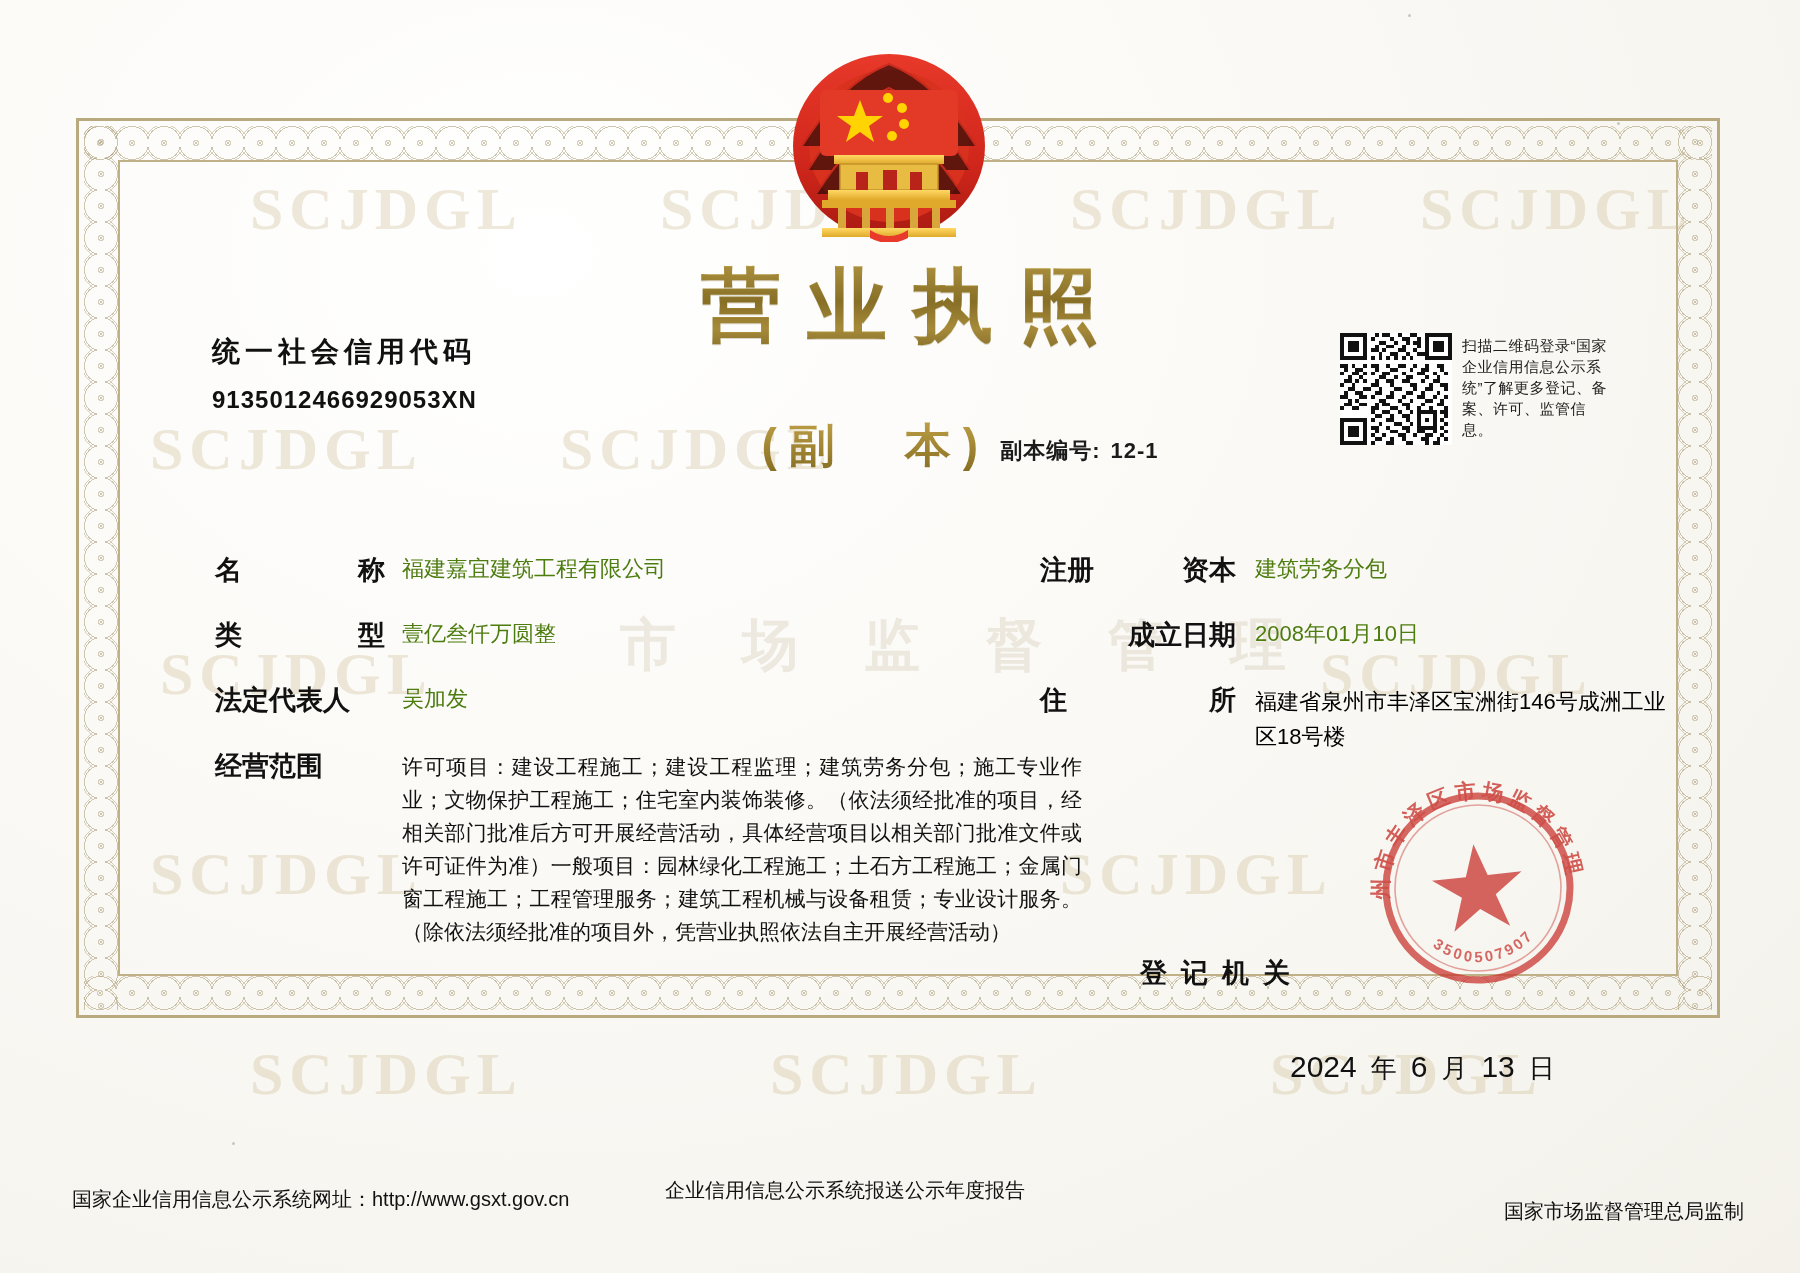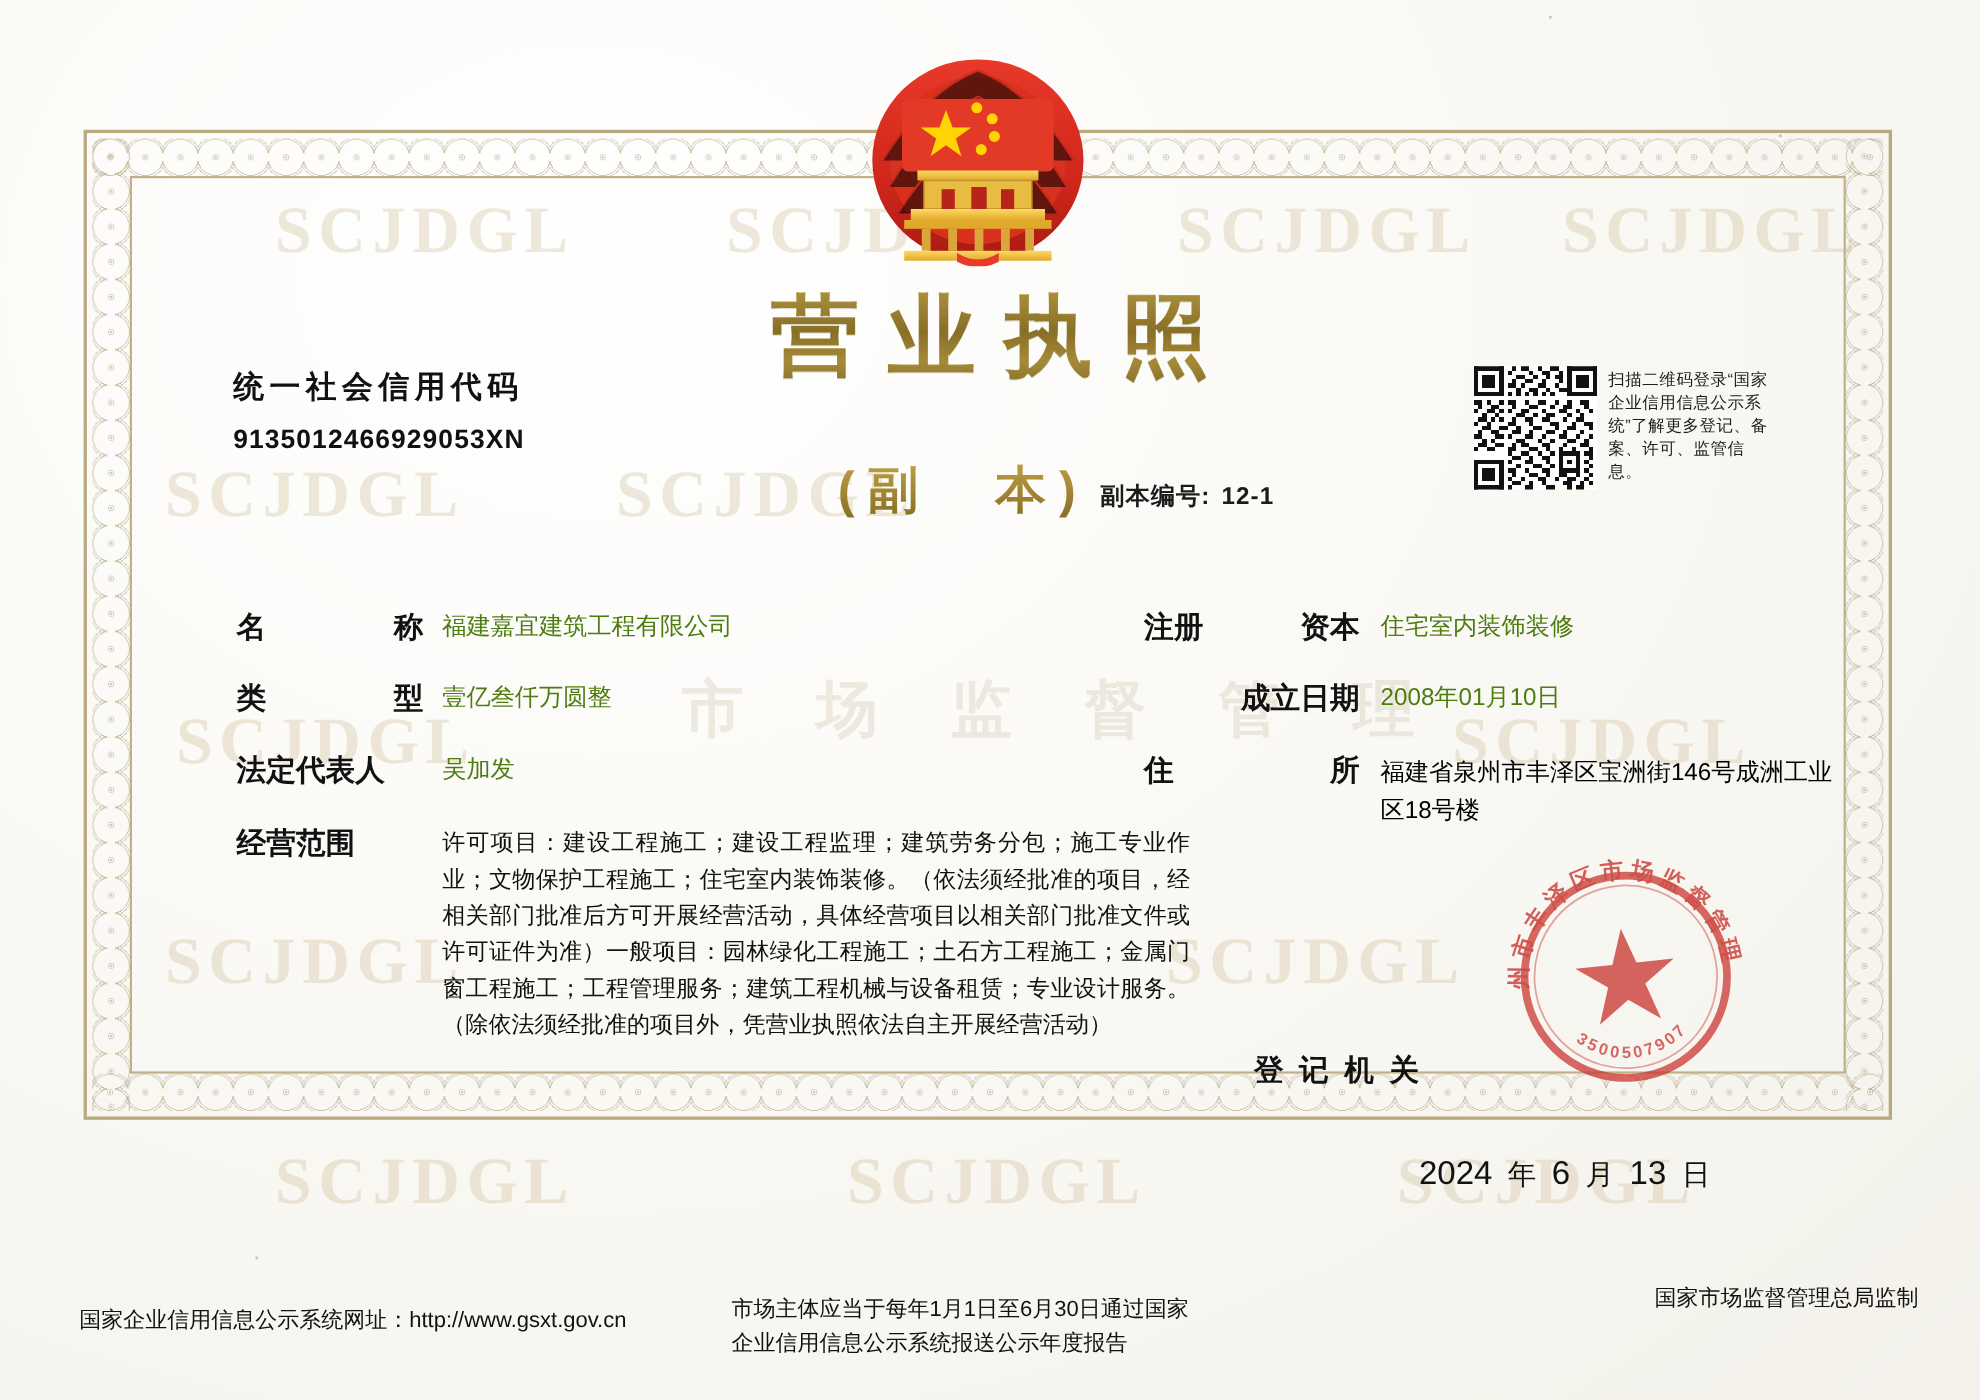--- a/index.html
+++ b/index.html
@@ -197,21 +197,21 @@
     font-size:20px;color:#111;
   }
   .footer-center{
     position:absolute;left:900px;top:1175px;width:470px;
     transform:translateX(-50%);
     text-align:left;
     font-family:"Liberation Sans", sans-serif;
     font-size:20px;line-height:31px;color:#111;
   }
   .footer-right{
-    position:absolute;right:56px;top:1166px;
+    position:absolute;right:56px;top:1198px;
     font-family:Liberation Mono, monospace;
     font-size:20px;color:#111;
   }
 
   .dot-speck{position:absolute;width:3px;height:3px;border-radius:50%;background:rgba(120,110,90,.35);}
 </style>
 </head>
 <body>
 
 <div class="paper"></div>
@@ -533,21 +533,21 @@
 <div class="lab-legal f-label">法定代表人</div>
 <div class="val-legal f-value">吴加发</div>
 
 <div class="lab-scope f-label">经营范围</div>
 <div class="val-scope">许可项目：建设工程施工；建设工程监理；建筑劳务分包；施工专业作业；文物保护工程施工；住宅室内装饰装修。（依法须经批准的项目，经相关部门批准后方可开展经营活动，具体经营项目以相关部门批准文件或许可证件为准）一般项目：园林绿化工程施工；土石方工程施工；金属门窗工程施工；工程管理服务；建筑工程机械与设备租赁；专业设计服务。（除依法须经批准的项目外，凭营业执照依法自主开展经营活动）</div>
 
 <div class="lab-capital f-label">
   <span>注册</span>
   <span>资本</span>
 </div>
-<div class="val-capital f-value">住宅室内装饰装修</div>
+<div class="val-capital f-value">建筑劳务分包</div>
 
 <div class="lab-founded f-label">
   <span>成立日期</span>
 </div>
 <div class="val-founded f-value">2008年01月10日</div>
 
 <div class="lab-address f-label">
   <span>住</span>
   <span>所</span>
 </div>
@@ -579,20 +579,19 @@
   <span class="num">6</span>
   <span class="cn">月</span>
   <span class="num">13</span>
   <span class="cn">日</span>
 </div>
 
 <div class="footer-left">
   <span>国家企业信用信息公示系统网址：</span><span>http://www.gsxt.gov.cn</span>
 </div>
 <div class="footer-center">
-  <div>市场主体应当于每年1月1日至6月30日通过国家</div>
   <div>企业信用信息公示系统报送公示年度报告</div>
 </div>
 <div class="footer-right">国家市场监督管理总局监制</div>
 
 <div class="dot-speck" style="left:1408px;top:14px;"></div>
 <div class="dot-speck" style="left:1617px;top:122px;"></div>
 <div class="dot-speck" style="left:232px;top:1142px;"></div>
 
 </body></html>

